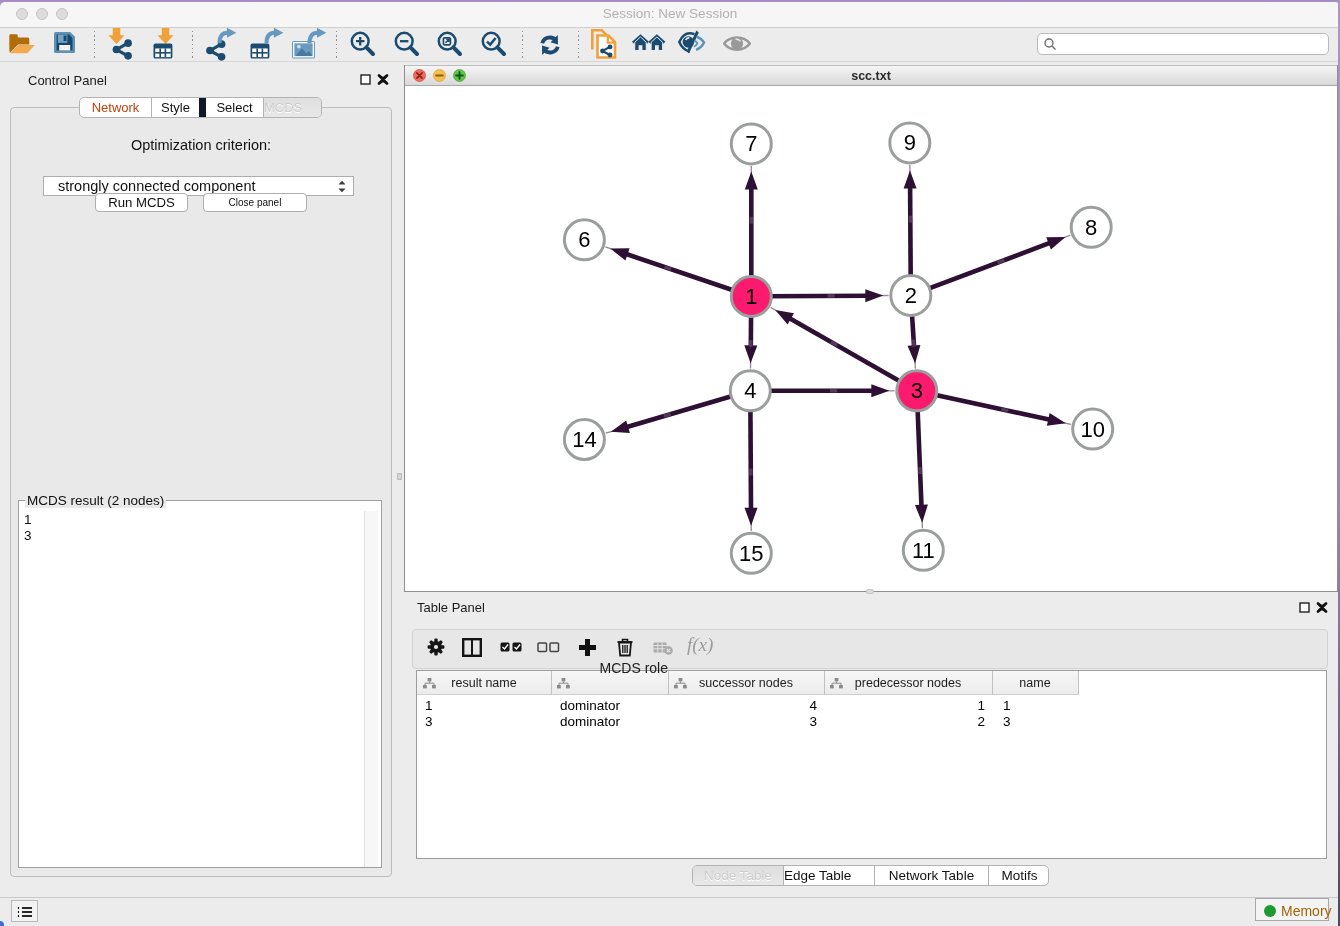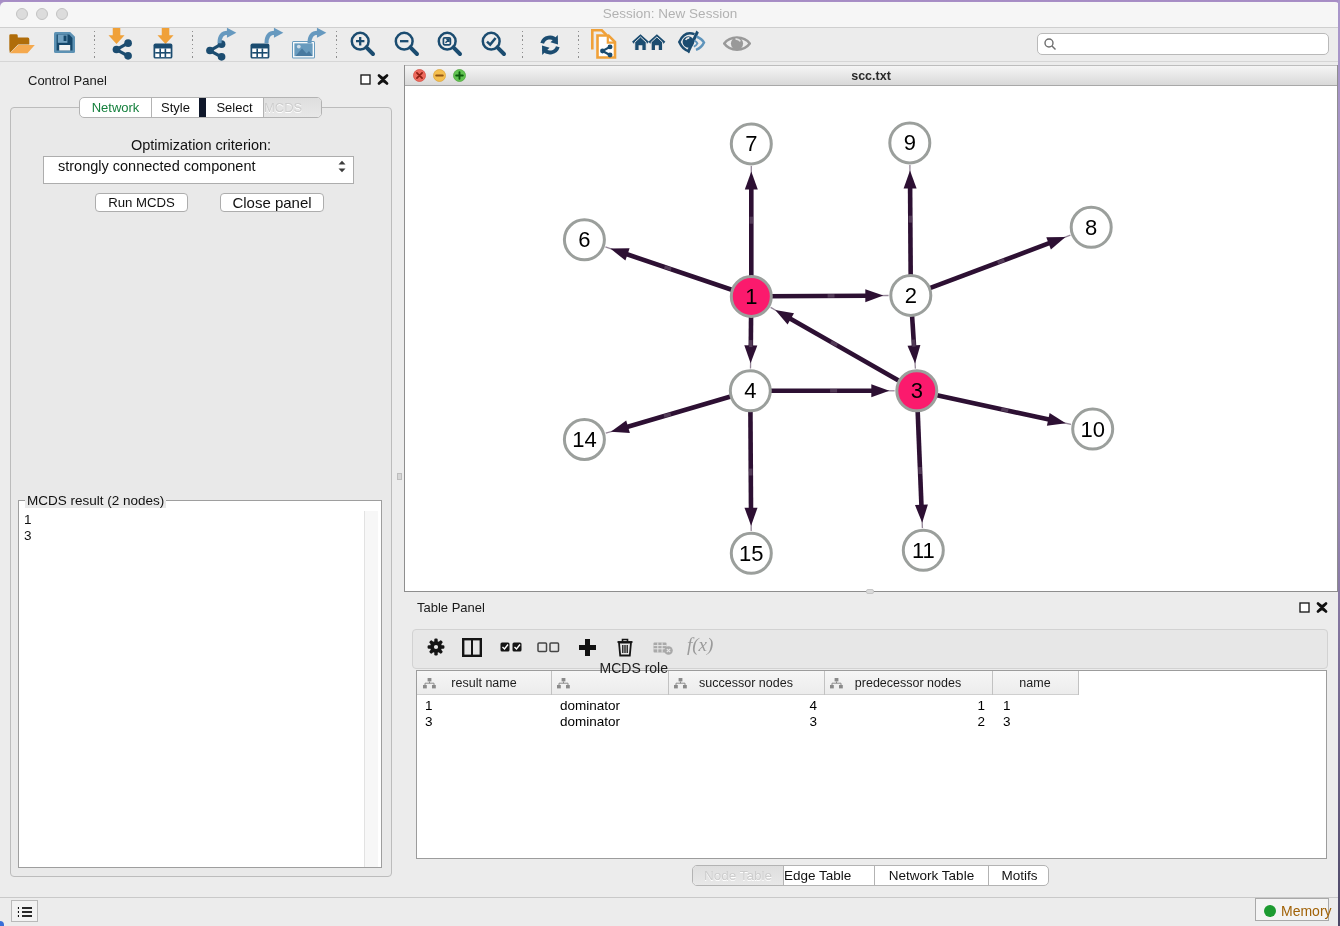--- a/index.html
+++ b/index.html
@@ -171,35 +171,35 @@
 <svg class="abs" style="left:360px;top:73.5px" width="11" height="11" viewBox="0 0 11 11">
     <rect x="1" y="1" width="9" height="9" fill="#fff" stroke="#191919" stroke-width="1.35"></rect>
   </svg>
 <svg class="abs" style="left:377px;top:73.5px" width="12" height="11" viewBox="0 0 12 11">
     <path d="M2 1.5 L6 4.5 L10 1.5 M2 9.5 L6 6.5 L10 9.5 M2 1.5 L10 9.5 M10 1.5 L2 9.5" stroke="#111" stroke-width="2.6" stroke-linecap="round" fill="none"></path>
   </svg>
 
 <div class="abs" style="left:10px;top:107px;width:382px;height:770px;background:#e9e9e9;border:1px solid #bcbcbc;border-radius:4px"></div>
 
 <div class="abs" style="left:79px;top:97px;width:243px;height:21px;background:#fff;border:1px solid #b3b3b3;border-radius:5px;overflow:hidden">
- <div class="abs" style="left:0;top:0;width:72px;height:21px;border-right:1px solid #b3b3b3;text-align:center;font-size:13px;line-height:20px;color:#15803d">Network</div>
+ <div class="abs" style="left:0;top:0;width:72px;height:21px;border-right:1px solid #b3b3b3;text-align:center;font-size:13px;line-height:20px;color:#c2410c">Network</div>
  <div class="abs" style="left:72px;top:0;width:54px;height:21px;border-right:7px solid #0f172a;text-align:center;font-size:13px;line-height:20px;color:#111">Style</div>
  <div class="abs" style="left:126px;top:0;width:58px;height:21px;border-right:1px solid #b3b3b3;text-align:center;font-size:13px;line-height:20px;color:#111">Select</div>
  <div class="abs" style="left:184px;top:0;width:59px;height:21px;background:linear-gradient(#dedede,#e9e9e9);text-align:left;font-size:13px;line-height:20px;color:#cdcdcd;text-shadow:0 1px 0 #fff">MCDS</div>
 </div>
 <div class="txt" style="left:10px;top:137px;width:382px;text-align:center;font-size:14.5px;color:#111">Optimization criterion:</div>
 
-<div class="abs" style="left:43px;top:156px;width:311px;height:28px;background:#fff;border:1px solid #adadad;border-radius:0">
+<div class="abs" style="left:43px;top:176px;width:311px;height:20px;background:#fff;border:1px solid #adadad;border-radius:0">
  <div class="txt" style="left:14px;top:1px;font-size:14.5px;color:#111;position:absolute">strongly connected component</div>
  <svg class="abs" style="right:6px;top:3px" width="10" height="13" viewBox="0 0 10 13">
       <path d="M1.5 4.6 L5 0.8 L8.5 4.6z M1.5 8.4 L5 12.2 L8.5 8.4z" fill="#3c3c3c"></path>
     </svg>
 </div>
 <div class="abs" style="left:95px;top:192.5px;width:93px;height:19px;background:#fff;border:1px solid #adadad;border-radius:4px;text-align:center;font-size:13.2px;line-height:17.5px;color:#111">Run MCDS</div>
-<div class="abs" style="left:220px;top:192.5px;width:104px;height:19px;background:#fff;border:1px solid #adadad;border-radius:4px;text-align:center;font-size:15px;line-height:17.5px;color:#111">Close panel</div>
+<div class="abs" style="left:203px;top:192.5px;width:104px;height:19px;background:#fff;border:1px solid #adadad;border-radius:4px;text-align:center;font-size:10px;line-height:17.5px;color:#111">Close panel</div>
 
 <div class="abs" style="left:18px;top:500px;width:364px;height:368px;background:#fff;border:1px solid #9e9e9e"></div>
 <div class="abs" style="left:364px;top:511px;width:14px;height:356px;background:#f7f7f7;border-left:1px solid #e2e2e2"></div>
 <div class="txt" style="left:25px;top:493px;background:#e9e9e9;padding:0 2px;font-size:13.5px;color:#111">MCDS result (2 nodes)</div>
 <div class="txt" style="left:24px;top:512px;font-size:13.5px;color:#111;line-height:16px">1<br>3</div>
 
 <div class="abs" style="left:397px;top:473px;width:5px;height:7px;background:#d6d6d6;border:1px solid #bdbdbd"></div>
 
 <div class="abs" style="left:404px;top:65px;width:934px;height:527px;border:1px solid #8e8e8e;border-top:none;background:#fff">
  <div class="abs" style="left:0;top:0;width:932px;height:21px;background:linear-gradient(#f5f5f5,#d9d9d9);border-top:1px solid #bdbdbd;border-bottom:1px solid #a8a8a8"></div>

